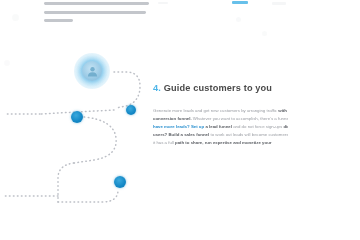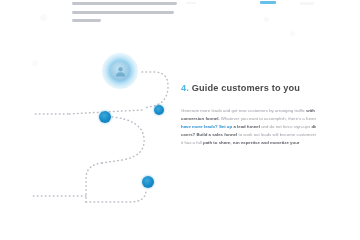--- a/index.html
+++ b/index.html
@@ -16,21 +16,20 @@
   }
 
   #page {
     position: absolute;
     left: 0;
     top: 0;
     width: 288px;
     height: 205px;
     background: #ffffff;
     overflow: hidden;
-    margin-left: 28px;
   }
 
   
   .blurwrap {
     position: absolute;
     left: 0; top: 0;
     width: 360px; height: 205px;
     filter: blur(0.62px);
   }
 

